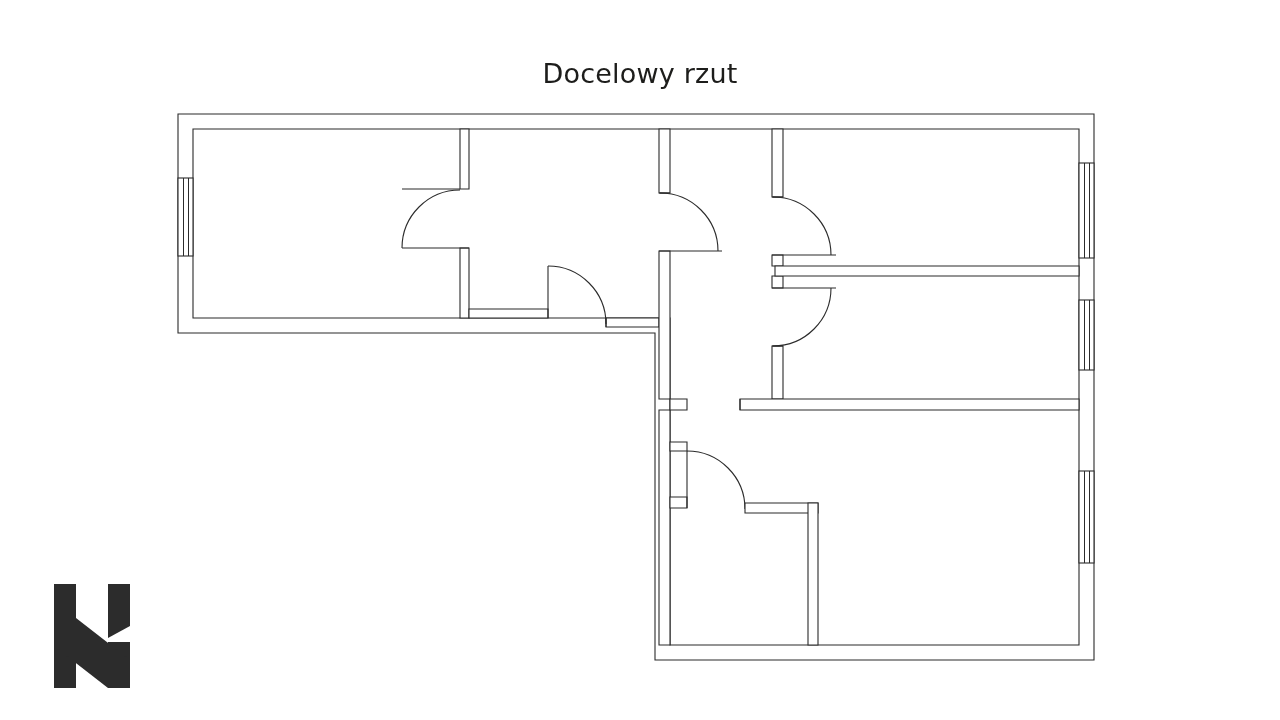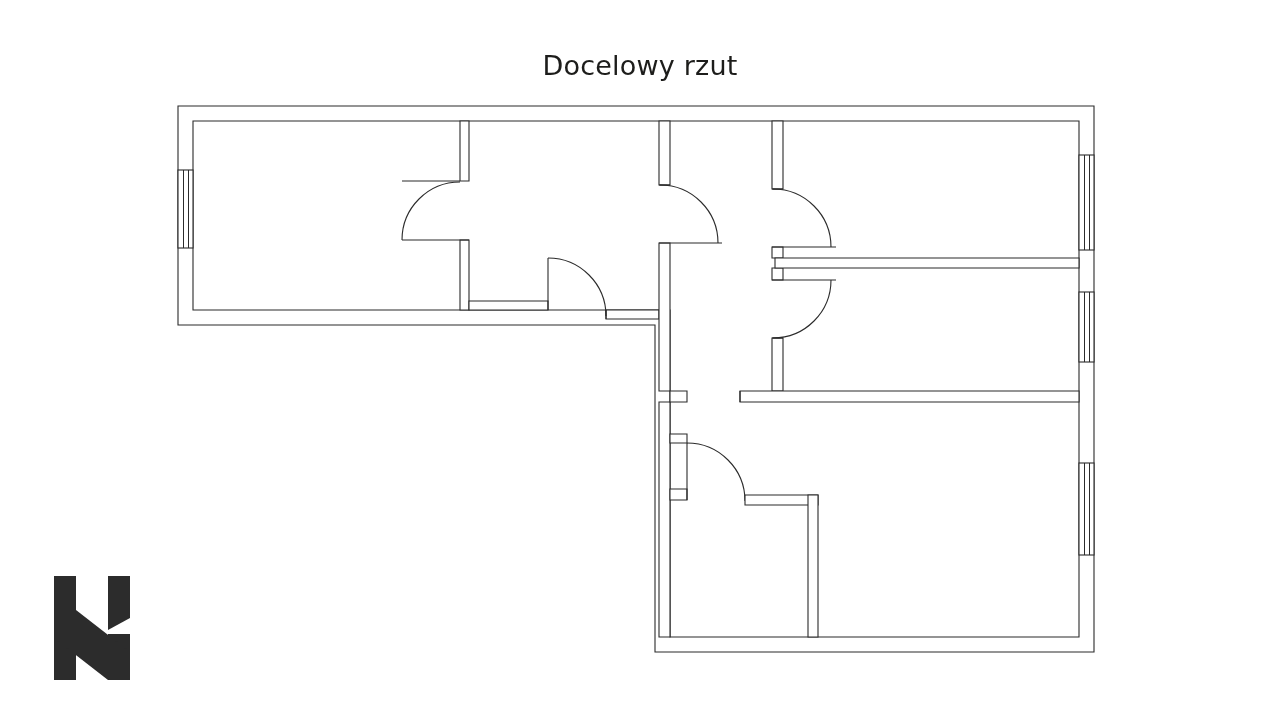--- a/index.html
+++ b/index.html
@@ -12,20 +12,21 @@
     width: 1280px;
     height: 720px;
     position: relative;
     overflow: hidden;
     font-family: "DejaVu Sans", "Liberation Sans", sans-serif;
     color: #1d1d1b;
   }
   #page-root {
     position: absolute;
     inset: 0;
+    margin-top: 8px;
   }
   .plan-title {
     position: absolute;
     top: 50px;
     left: 0;
     width: 1280px;
     text-align: center;
     font-size: 27px;
     font-weight: 400;
     letter-spacing: 0.2px;

